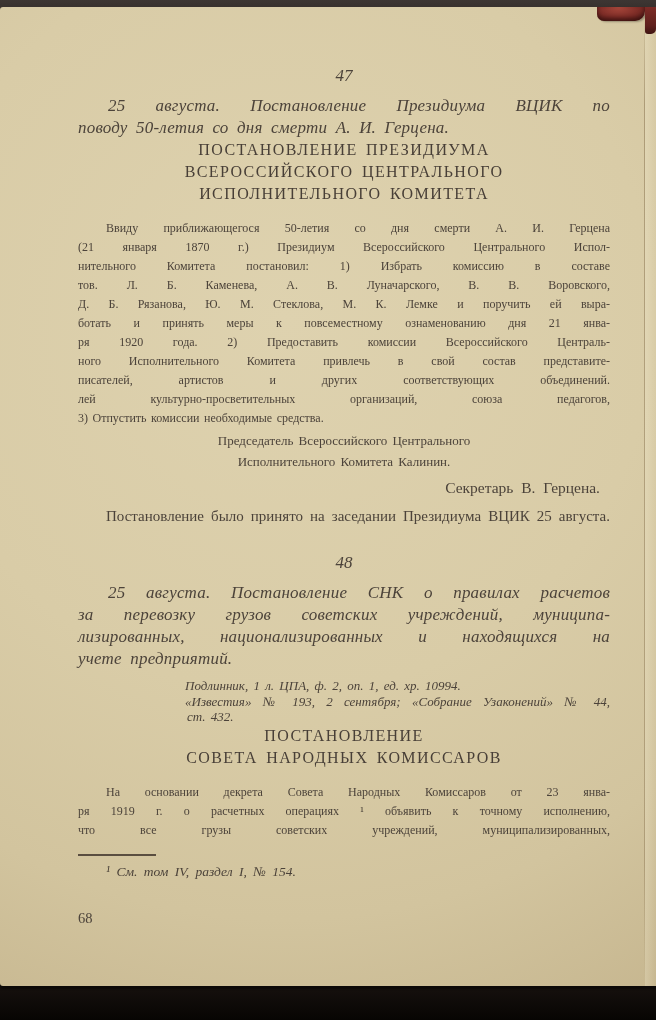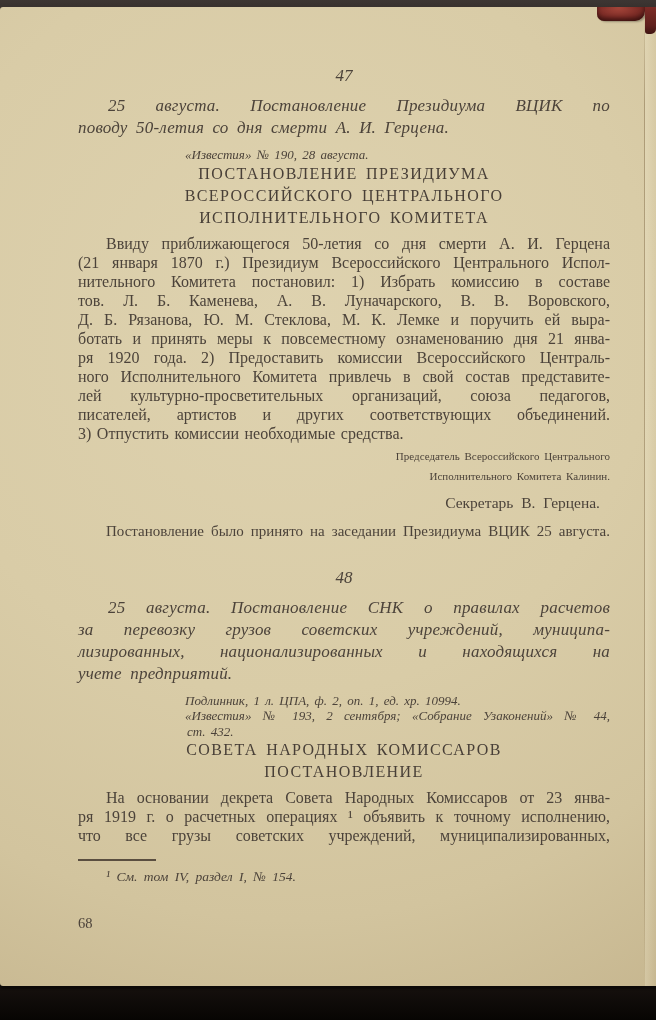--- a/index.html
+++ b/index.html
@@ -97,33 +97,33 @@
 
   .caps {
     font-size: 16px;
     letter-spacing: 1.4px;
     word-spacing: 3px;
     text-align: center;
     line-height: 22px;
     color: #483f37;
   }
   .body-text {
-    font-size: 16px;
+    font-size: 12px;
     line-height: 19px;
     word-spacing: 1.5px;
-    margin-top: 5px;
+    margin-top: 14px;
   }
   .body-text .tline { text-align: justify; text-align-last: justify; }
   .body-text .tline:first-child { text-indent: 28px; }
   .body-text .tline:last-child { text-align-last: left; }
   .body-text.cont .tline:last-child { text-align-last: justify; }
 
   .sig {
-    text-align: right;
-    font-size: 11px;
+    text-align: center;
+    font-size: 13px;
     line-height: 20.5px;
     margin-top: 3px;
     word-spacing: 2px;
   }
   .secretary {
     text-align: right;
     font-size: 15.5px;
     line-height: 21px;
     margin-top: 5px;
     padding-right: 10px;
@@ -166,40 +166,37 @@
     <div class="page-fold"></div>
     <div class="page-edge-shade"></div>
 
     <div class="content">
 
       <div>
         <div class="entry-num">47</div>
         <div class="title">
             <div class="tline">25 августа. Постановление Президиума ВЦИК по</div>
             <div class="tline">поводу 50-летия со дня смерти А. И. Герцена.</div>
-          </div>
-        <div class="src src47">
-            <div class="tline">«Известия» № 190, 28 августа.</div>
           </div>
         <div class="caps">
             <div class="tline">ПОСТАНОВЛЕНИЕ ПРЕЗИДИУМА</div>
             <div class="tline">ВСЕРОССИЙСКОГО ЦЕНТРАЛЬНОГО</div>
             <div class="tline">ИСПОЛНИТЕЛЬНОГО КОМИТЕТА</div>
           </div>
         <div class="body-text">
             <div class="tline">Ввиду приближающегося 50-летия со дня смерти А. И. Герцена</div>
             <div class="tline">(21 января 1870 г.) Президиум Всероссийского Центрального Испол-</div>
             <div class="tline">нительного Комитета постановил: 1) Избрать комиссию в составе</div>
             <div class="tline">тов. Л. Б. Каменева, А. В. Луначарского, В. В. Воровского,</div>
             <div class="tline">Д. Б. Рязанова, Ю. М. Стеклова, М. К. Лемке и поручить ей выра-</div>
             <div class="tline">ботать и принять меры к повсеместному ознаменованию дня 21 янва-</div>
             <div class="tline">ря 1920 года. 2) Предоставить комиссии Всероссийского Централь-</div>
             <div class="tline">ного Исполнительного Комитета привлечь в свой состав представите-</div>
+            <div class="tline">писателей, артистов и других соответствующих объединений.</div>
             <div class="tline">лей культурно-просветительных организаций, союза педагогов,</div>
-            <div class="tline">писателей, артистов и других соответствующих объединений.</div>
             <div class="tline">3) Отпустить комиссии необходимые средства.</div>
           </div>
         <div class="sig">
             <div class="tline">Председатель Всероссийского Центрального</div>
             <div class="tline">Исполнительного Комитета Калинин.</div>
           </div>
         <div class="secretary">Секретарь В. Герцена.</div>
         <div class="note">Постановление было принято на заседании Президиума ВЦИК 25 августа.</div>
       </div>
 
@@ -210,22 +207,22 @@
             <div class="tline">за перевозку грузов советских учреждений, муниципа-</div>
             <div class="tline">лизированных, национализированных и находящихся на</div>
             <div class="tline">учете предприятий.</div>
           </div>
         <div class="src src48">
             <div class="tline">Подлинник, 1 л. ЦПА, ф. 2, оп. 1, ед. хр. 10994.</div>
             <div class="tline">«Известия» № 193, 2 сентября; «Собрание Узаконений» № 44,</div>
             <div class="tline">ст. 432.</div>
           </div>
         <div class="caps">
+            <div class="tline">ПОСТАНОВЛЕНИЕ</div>
             <div class="tline">СОВЕТА НАРОДНЫХ КОМИССАРОВ</div>
-            <div class="tline">ПОСТАНОВЛЕНИЕ</div>
           </div>
         <div class="body-text cont">
             <div class="tline">На основании декрета Совета Народных Комиссаров от 23 янва-</div>
             <div class="tline">ря 1919 г. о расчетных операциях ¹ объявить к точному исполнению,</div>
             <div class="tline">что все грузы советских учреждений, муниципализированных,</div>
           </div>
         <hr class="rule">
         <div class="footnote">¹ См. том IV, раздел I, № 154.</div>
       </div>
 

